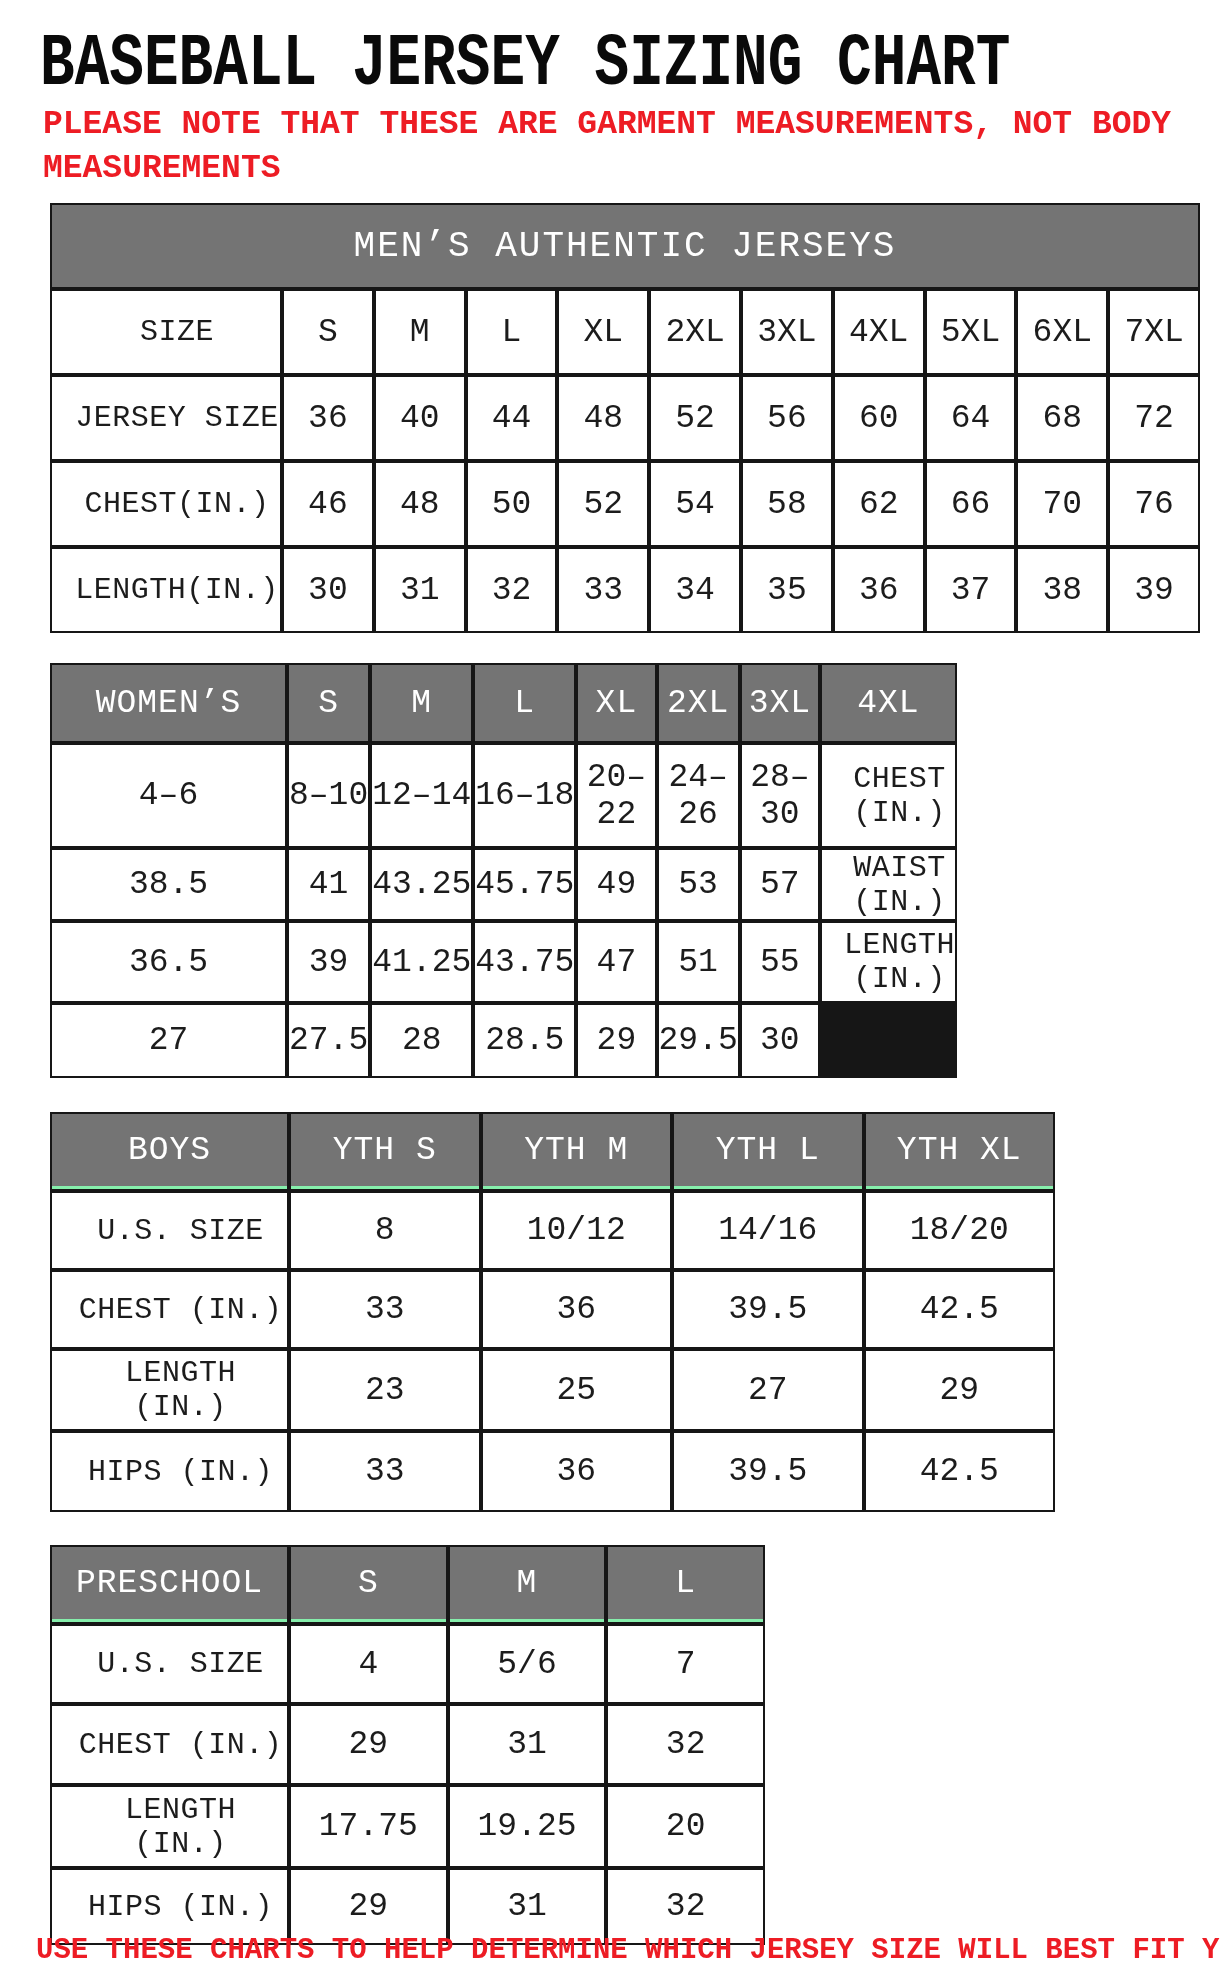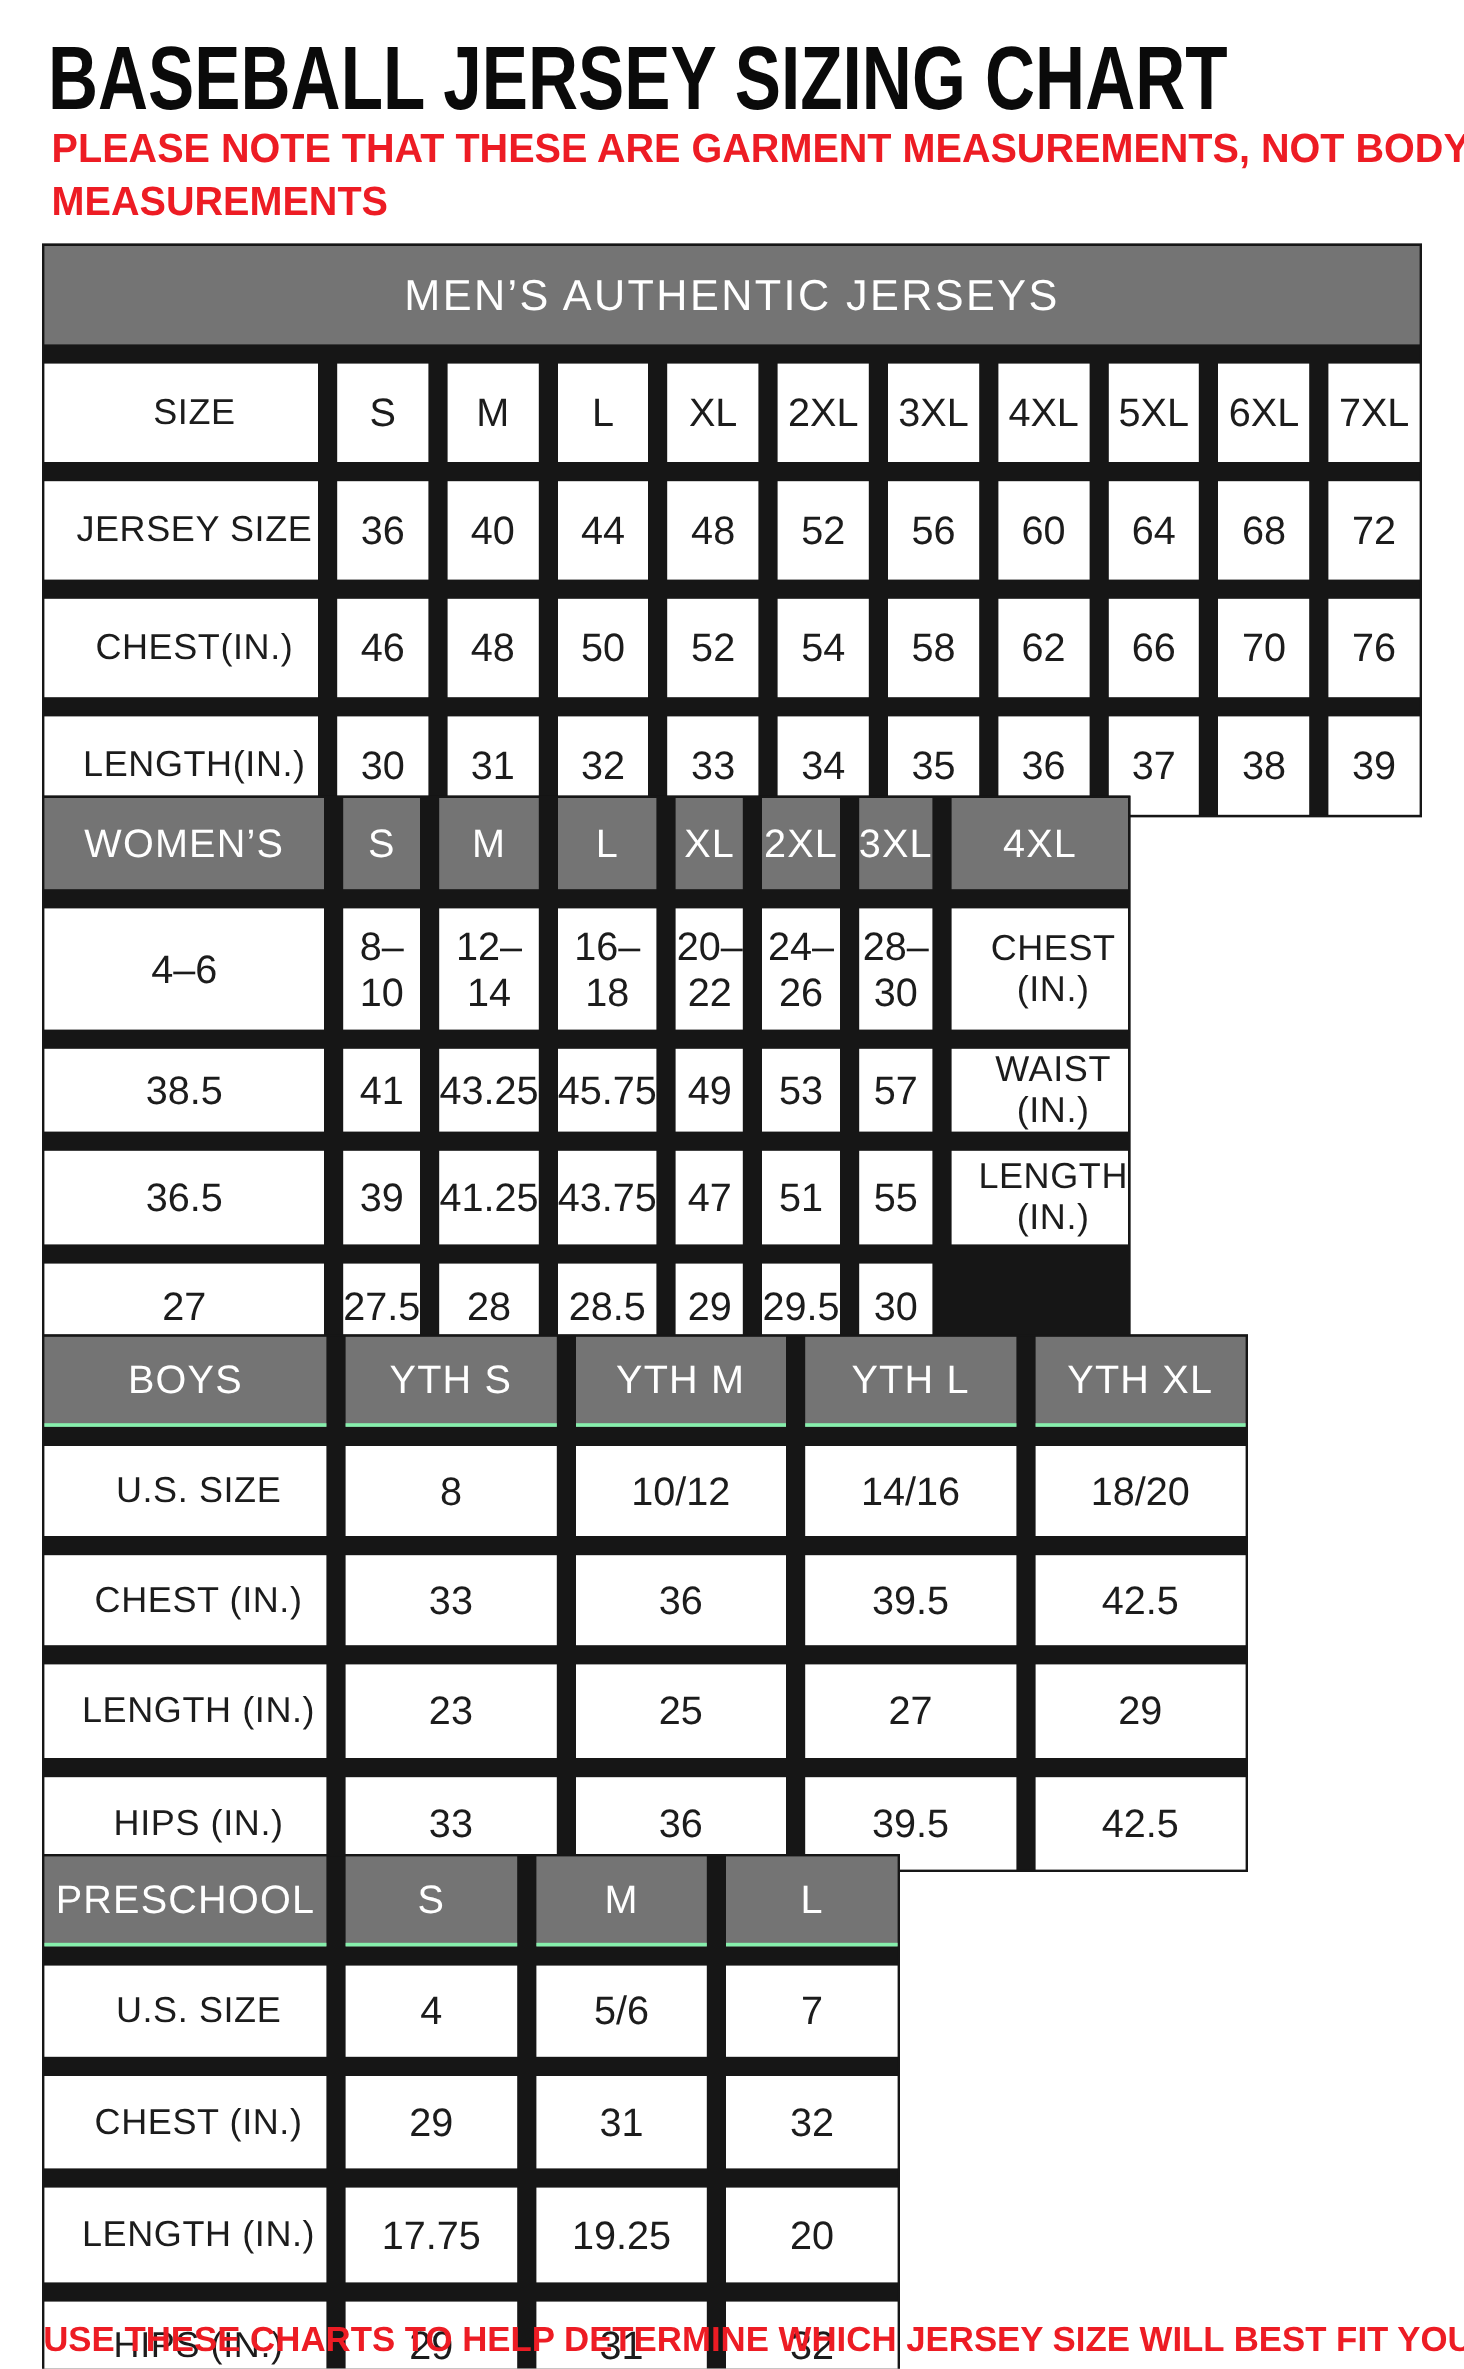--- a/index.html
+++ b/index.html
@@ -1,20 +1,20 @@
 <!DOCTYPE html>
 <html><head>
 <meta charset="utf-8">
 <style>
   html,body { margin:0; padding:0; background:#ffffff; }
   .page {
     position:relative;
     width:1220px; height:1974px;
     background:#ffffff;
-    font-family:Liberation Sans, sans-serif;
+    font-family:Liberation Mono, monospace;
     overflow:hidden;
   }
   .title {
     position:absolute; left:40px; top:22px; margin:0;
     font-size:75px; font-weight:bold; color:#0a0a0a;
     letter-spacing:0px; white-space:nowrap;
     transform:scaleX(0.77); transform-origin:left top;
   }
   .note {
     position:absolute; left:43px; top:103px;
@@ -26,22 +26,23 @@
     position:absolute; left:36px; top:1934px;
     color:#ED1C24; font-size:29px; font-weight:bold;
     white-space:nowrap;
   }
   
   .tbl {
     position:absolute;
     display:grid;
     background:#161616;          
     border:2px solid #161616;
-    gap:16px;
+    gap:4px;
     box-sizing:border-box;
+    margin-left:15px;
   }
   .tbl > div {
     background:#ffffff;
     display:flex; align-items:center; justify-content:center;
     text-align:center;
     color:#1c1c1c; font-size:33px;
     white-space:pre-line;
   }
   .tbl > .ghead {
     background:#747474; color:#ffffff; font-size:33px; letter-spacing:1px;

